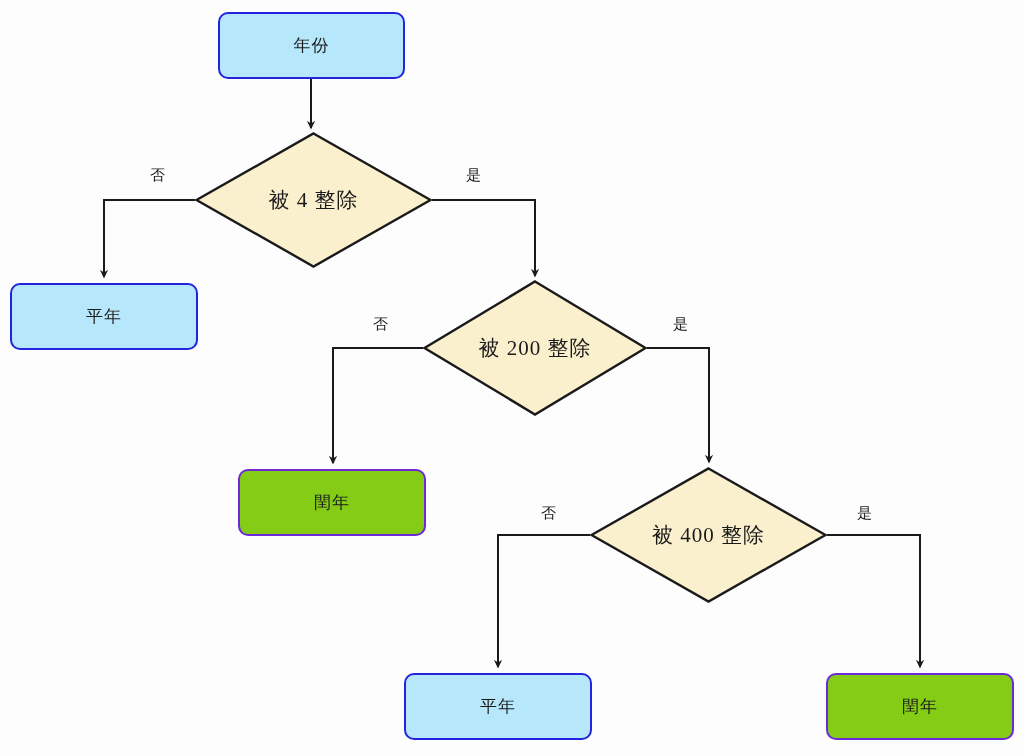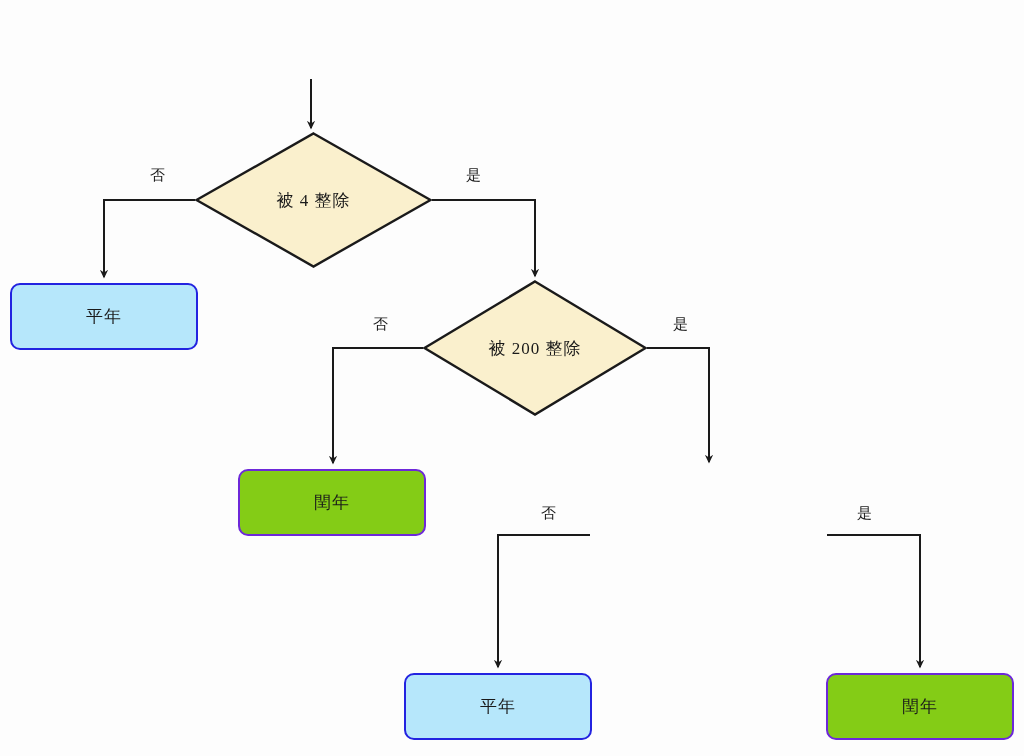--- a/index.html
+++ b/index.html
@@ -40,21 +40,21 @@
   }
   .node-blue {
     background: #b6e7fb;
     border: 2px solid #2323e0;
   }
   .node-pink {
     background: #84cc16;
     border: 2px solid #6d28d9;
   }
   .node-decision {
-    font-size: 17px;
+    font-size: 21px;
     color: #1a1a1a;
     letter-spacing: 1px;
     background: transparent;
     border: none;
   }
   .node-decision .diamond-shape {
     position: absolute;
     left: 0;
     top: 0;
     width: 100%;
@@ -91,20 +91,23 @@
 
     <path d="M423,348 L333,348 L333,463" fill="none" stroke="#1a1a1a" stroke-width="2" marker-end="url(#arrowhead)"></path>
 
     <path d="M647,348 L709,348 L709,462" fill="none" stroke="#1a1a1a" stroke-width="2" marker-end="url(#arrowhead)"></path>
 
     <path d="M590,535 L498,535 L498,667" fill="none" stroke="#1a1a1a" stroke-width="2" marker-end="url(#arrowhead)"></path>
 
     <path d="M827,535 L920,535 L920,667" fill="none" stroke="#1a1a1a" stroke-width="2" marker-end="url(#arrowhead)"></path>
   </svg>
 
+  <div class="node node-terminal node-blue" style="left:218px; top:12px; width:187px; height:67px;">
+    <span>年份</span>
+  </div>
 
   <div class="node node-decision" style="left:195px; top:132px; width:237px; height:136px;">
     <svg class="diamond-shape" viewBox="0 0 237 136" preserveAspectRatio="none">
       <polygon points="118.5,1.5 235.5,68 118.5,134.5 1.5,68" fill="#faf0cd" stroke="#1a1a1a" stroke-width="2.4" vector-effect="non-scaling-stroke"></polygon>
     </svg>
     <span class="diamond-label">被 4 整除</span>
   </div>
 
   <div class="node node-terminal node-blue" style="left:10px; top:283px; width:188px; height:67px;">
     <span>平年</span>
@@ -114,20 +117,26 @@
     <svg class="diamond-shape" viewBox="0 0 224 136" preserveAspectRatio="none">
       <polygon points="112,1.5 222.5,68 112,134.5 1.5,68" fill="#faf0cd" stroke="#1a1a1a" stroke-width="2.4" vector-effect="non-scaling-stroke"></polygon>
     </svg>
     <span class="diamond-label">被 200 整除</span>
   </div>
 
   <div class="node node-terminal node-pink" style="left:238px; top:469px; width:188px; height:67px;">
     <span>閏年</span>
   </div>
 
+  <div class="node node-decision" style="left:590px; top:467px; width:237px; height:136px;">
+    <svg class="diamond-shape" viewBox="0 0 237 136" preserveAspectRatio="none">
+      <polygon points="118.5,1.5 235.5,68 118.5,134.5 1.5,68" fill="#faf0cd" stroke="#1a1a1a" stroke-width="2.4" vector-effect="non-scaling-stroke"></polygon>
+    </svg>
+    <span class="diamond-label">被 400 整除</span>
+  </div>
 
   <div class="node node-terminal node-blue" style="left:404px; top:673px; width:188px; height:67px;">
     <span>平年</span>
   </div>
 
   <div class="node node-terminal node-pink" style="left:826px; top:673px; width:188px; height:67px;">
     <span>閏年</span>
   </div>
 
   <div class="edge-label" style="left:150px; top:166px;">否</div>

